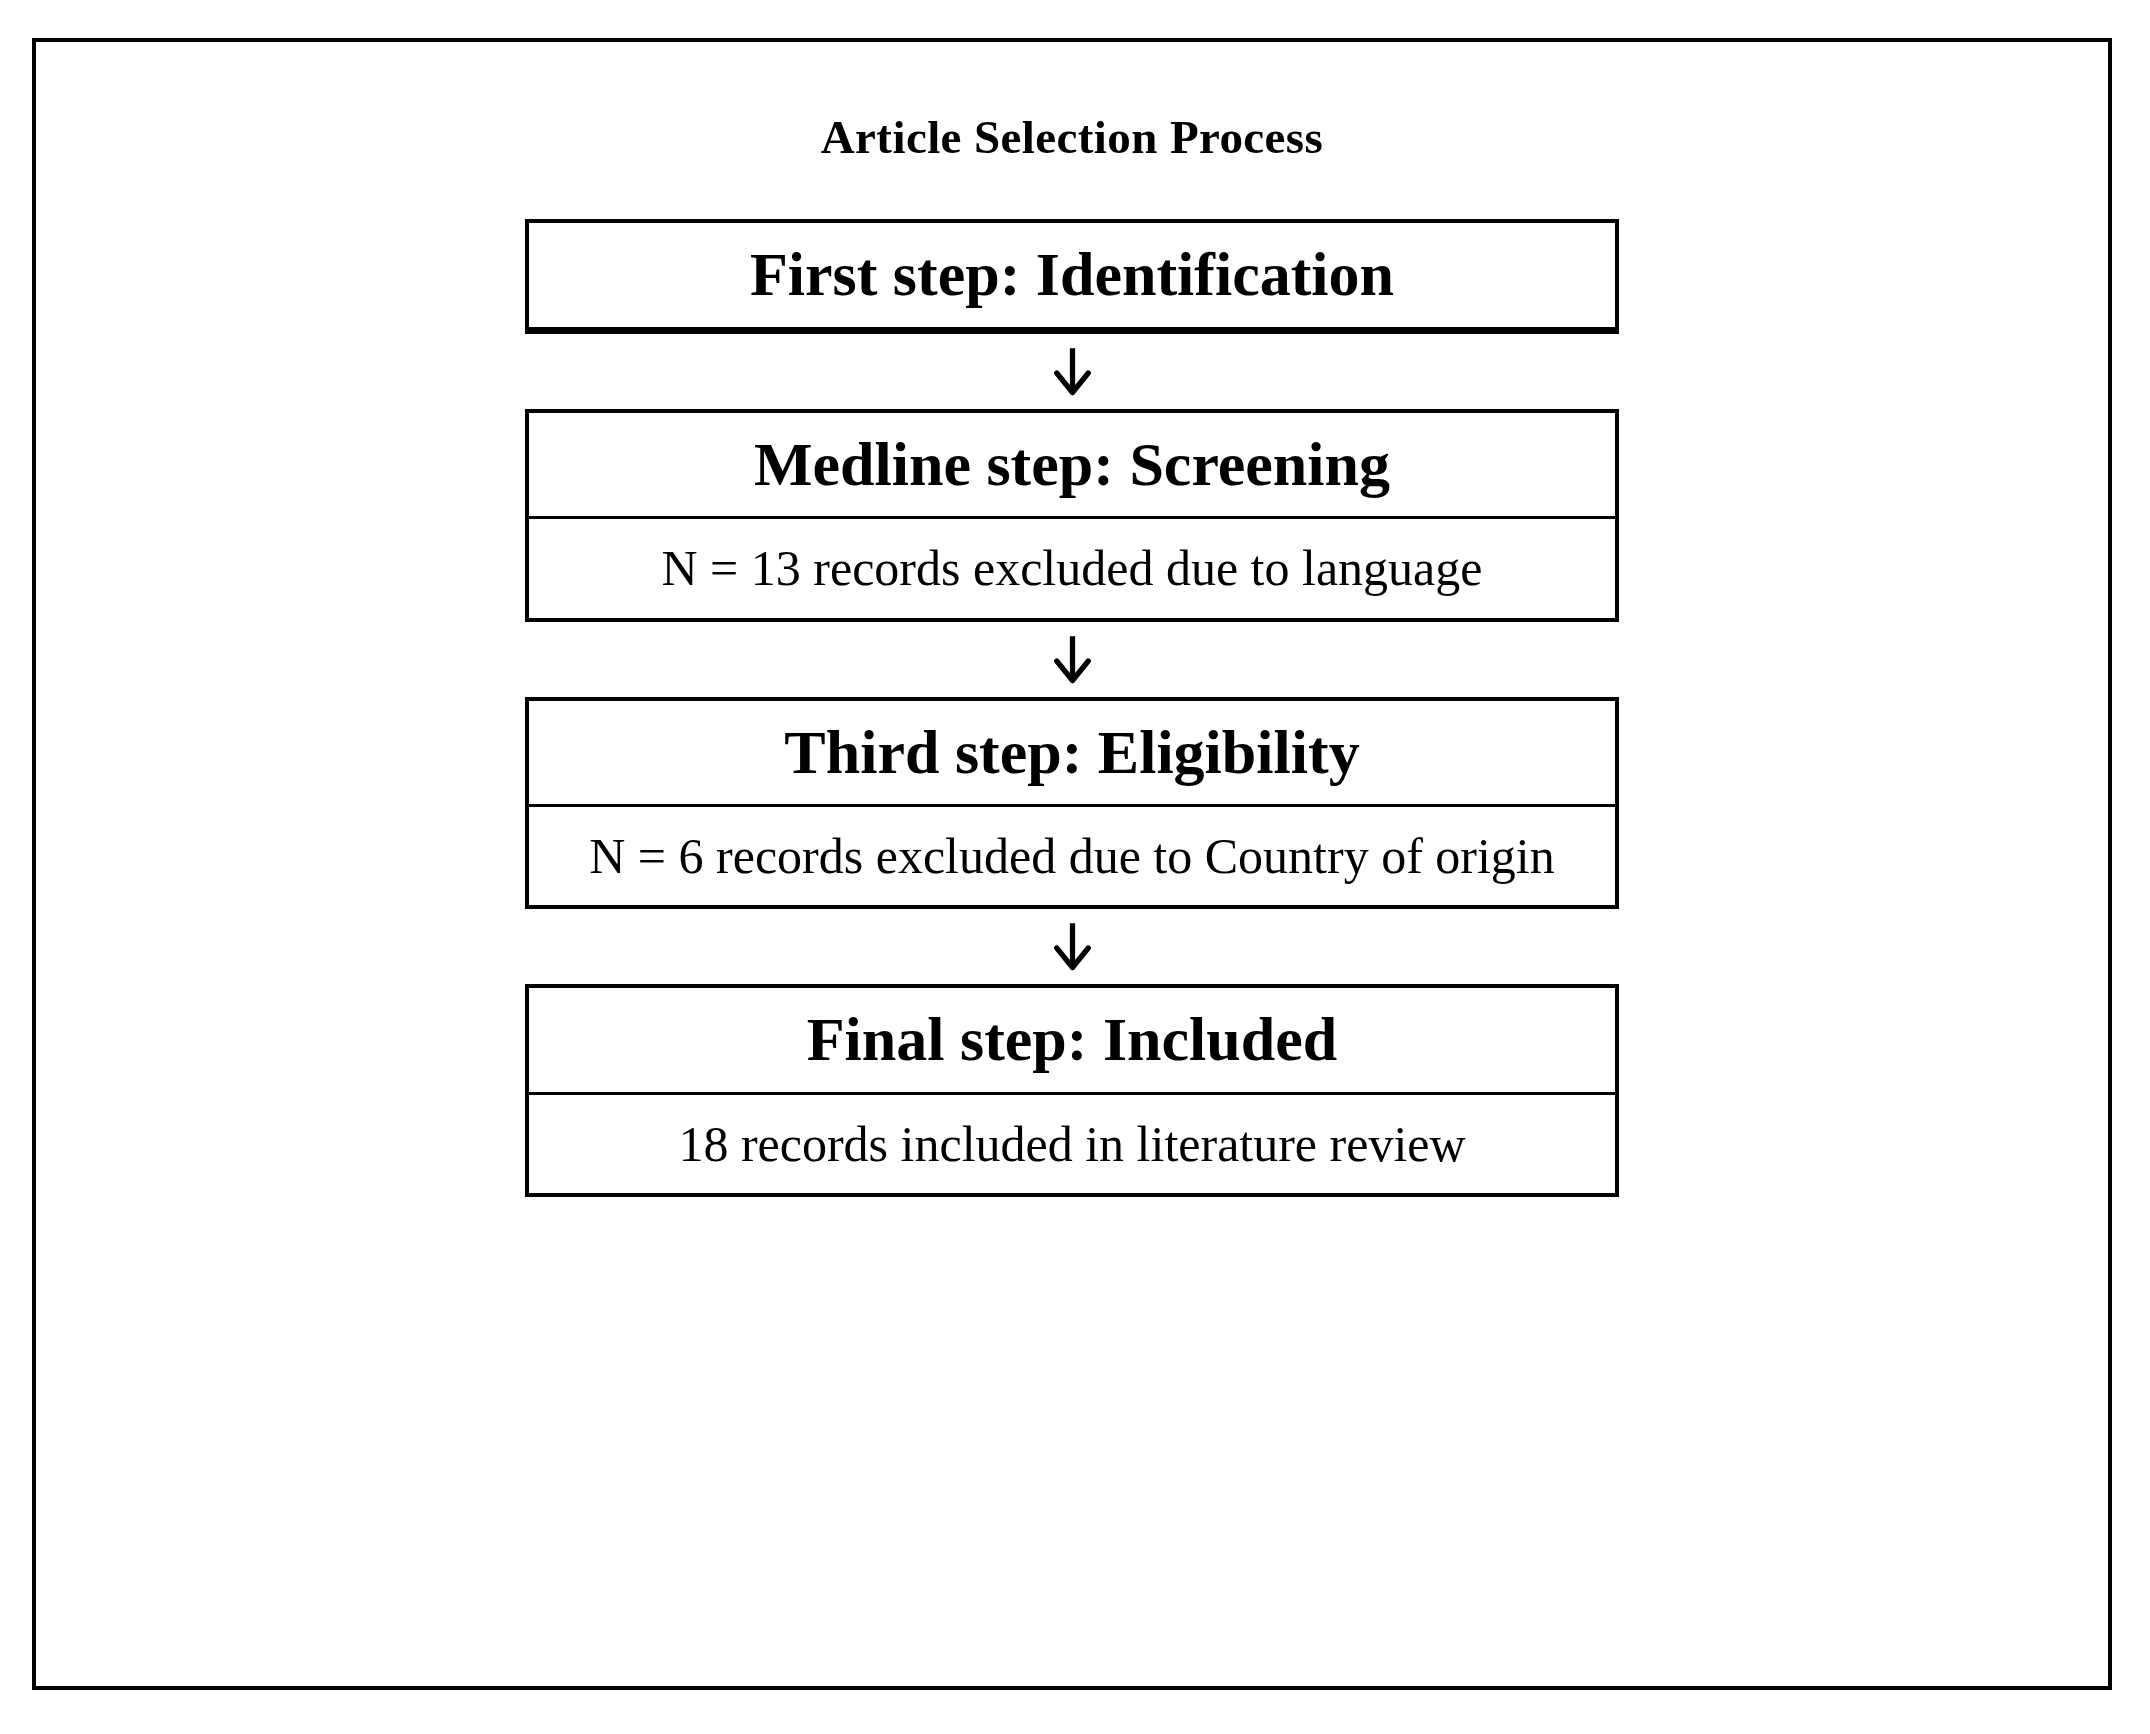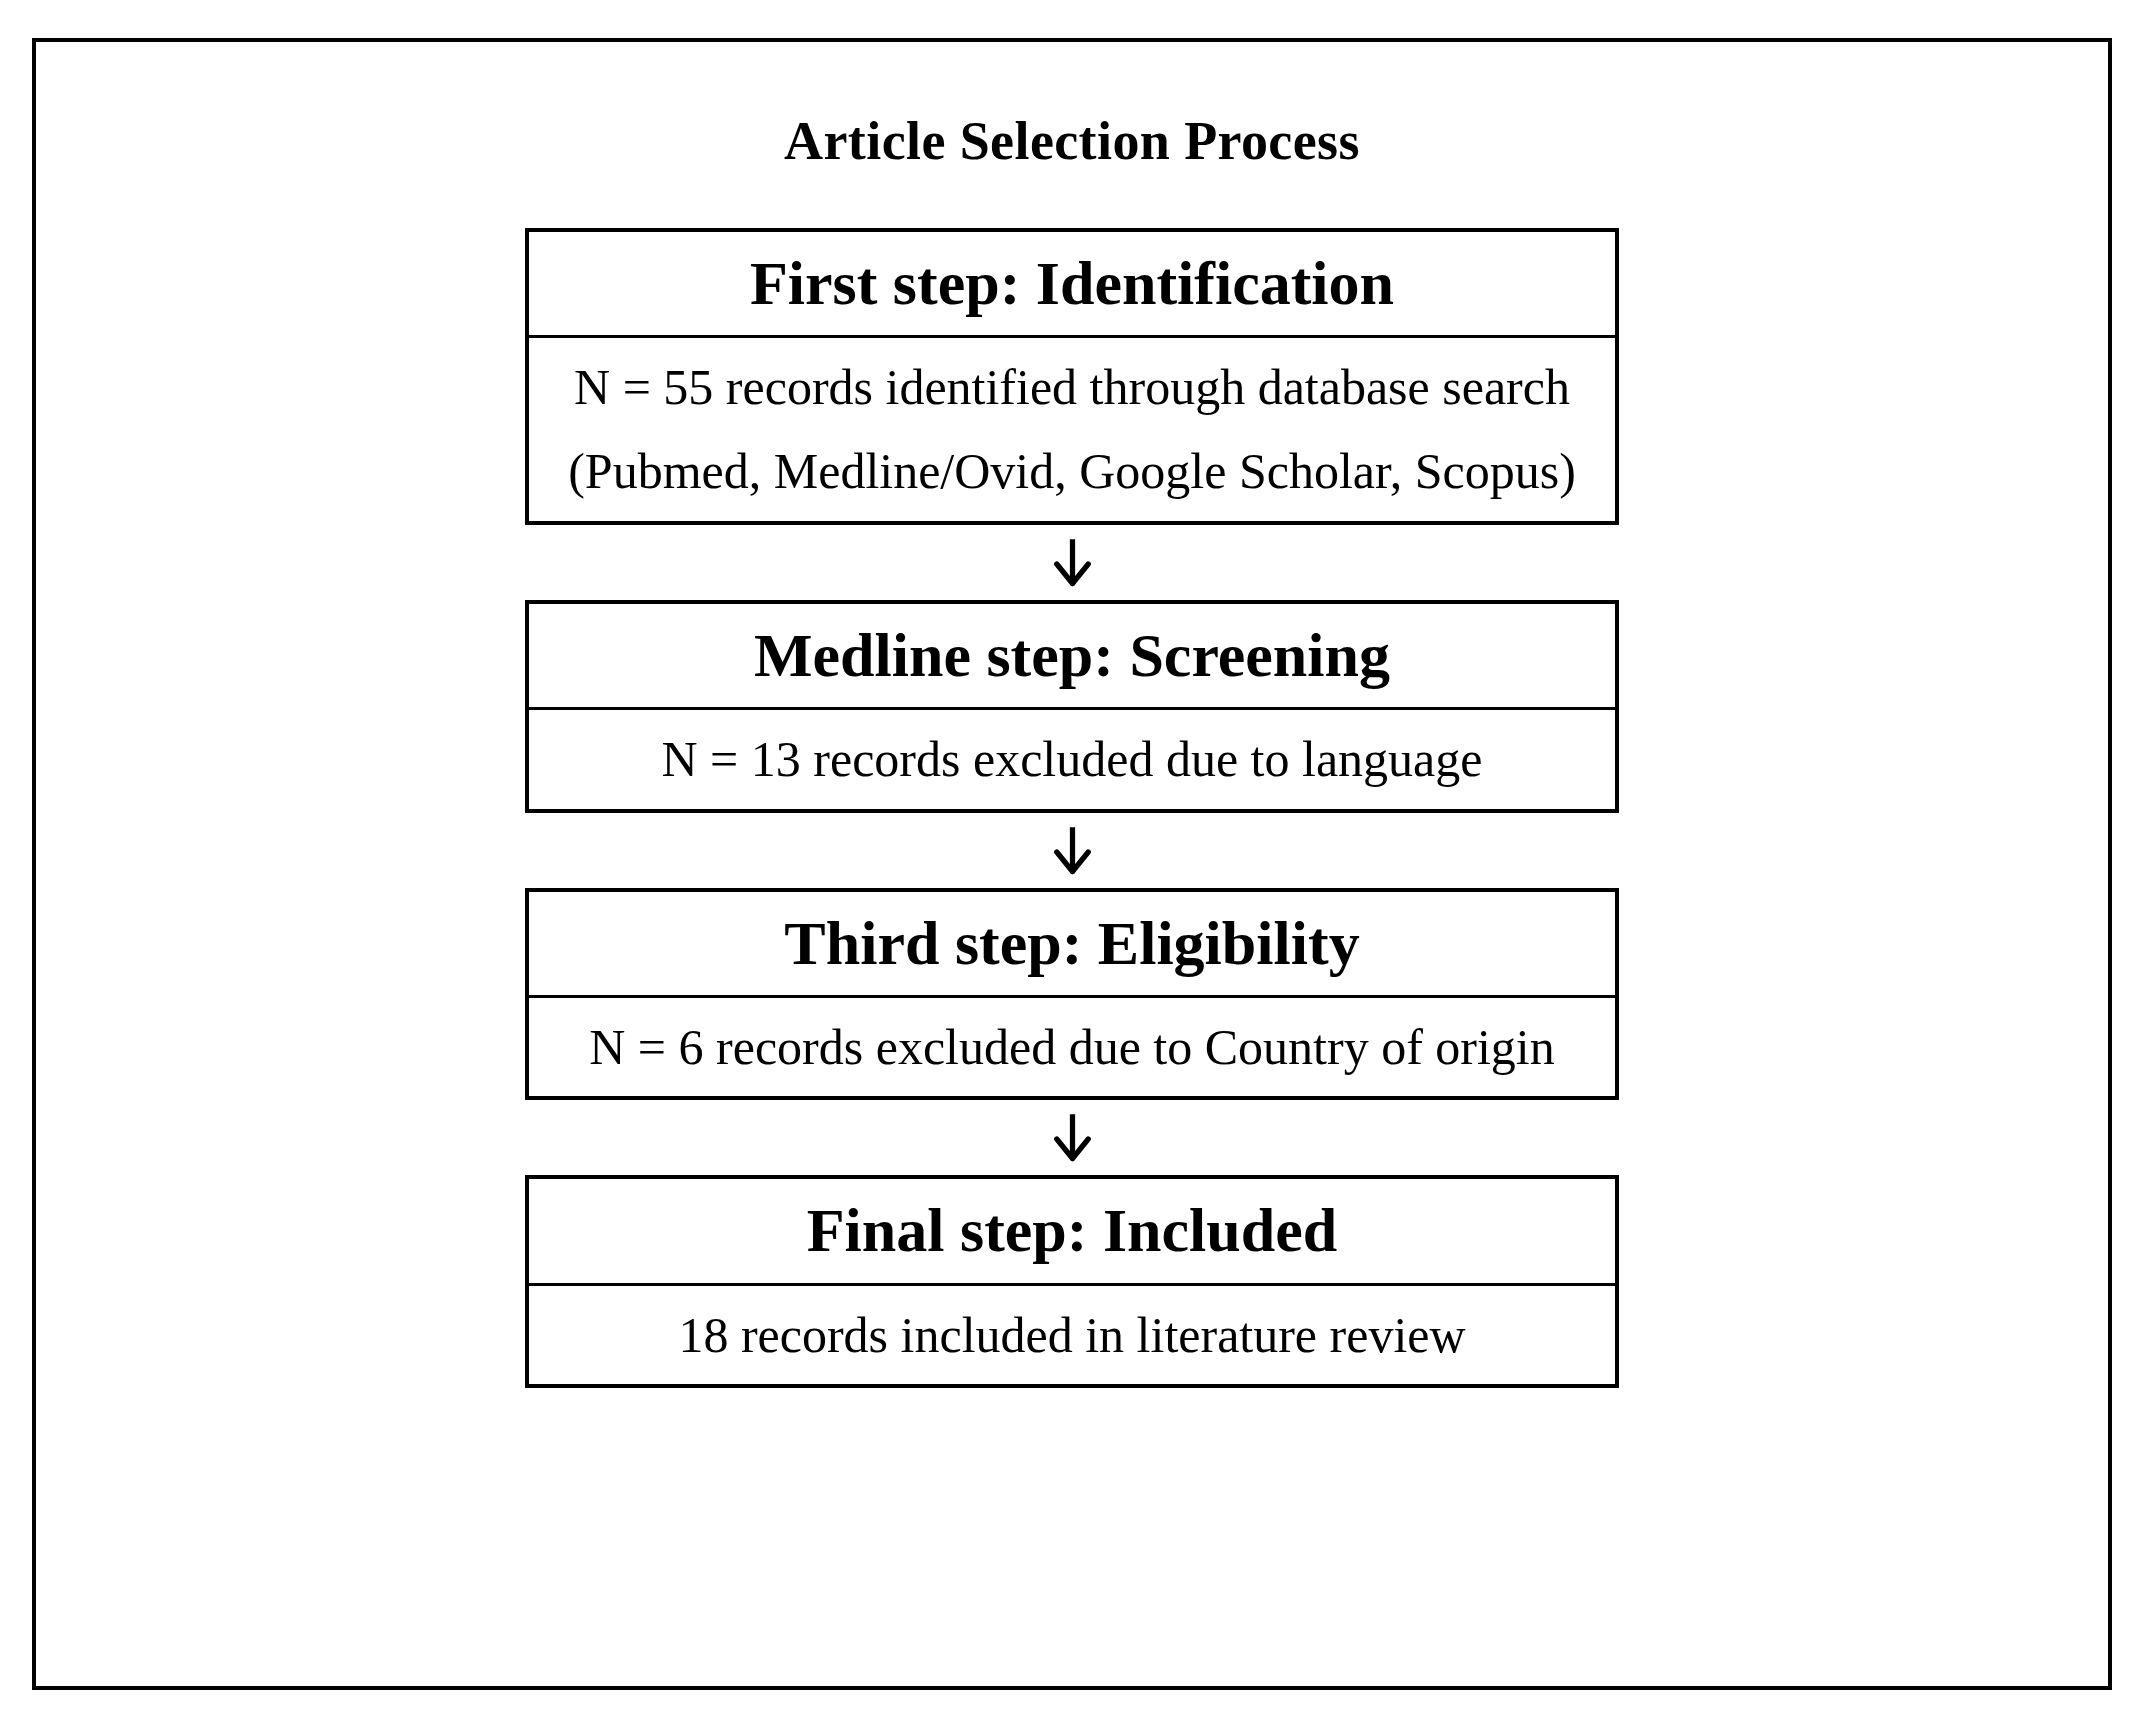--- a/index.html
+++ b/index.html
@@ -16,21 +16,21 @@
     left: 32px; top: 38px;
     width: 2080px; height: 1652px;
     border: 4.4px solid #000000;
     background: #ffffff;
     display: flex;
     flex-direction: column;
     align-items: center;
   }
   .title {
     margin-top: 67px;
-    font-size: 54px;
+    font-size: 47px;
     font-weight: bold;
     text-align: center;
     letter-spacing: 0.4px;
     line-height: 1.2;
   }
   .flow {
     display: flex;
     flex-direction: column;
     align-items: center;
     margin-top: 54px;
@@ -69,21 +69,20 @@
 <body>
 
 <div class="frame">
 
   <div class="title">Article Selection Process</div>
 
   <div class="flow">
 
     <div class="box">
       <div class="box-header">First step: Identification</div>
-      <div class="box-body">N = 55 records identified through database search (Pubmed, Medline/Ovid, Google Scholar, Scopus)</div>
     </div>
 
     <div class="arrow-wrap">
       <svg class="arrow-svg" viewBox="0 0 60 68" aria-hidden="true">
         <line x1="30" y1="3" x2="30" y2="59" stroke="#000000" stroke-width="7"></line>
         <line x1="9" y1="36" x2="30" y2="62" stroke="#000000" stroke-width="7" stroke-linecap="round"></line>
         <line x1="51" y1="36" x2="30" y2="62" stroke="#000000" stroke-width="7" stroke-linecap="round"></line>
       </svg>
     </div>
 

